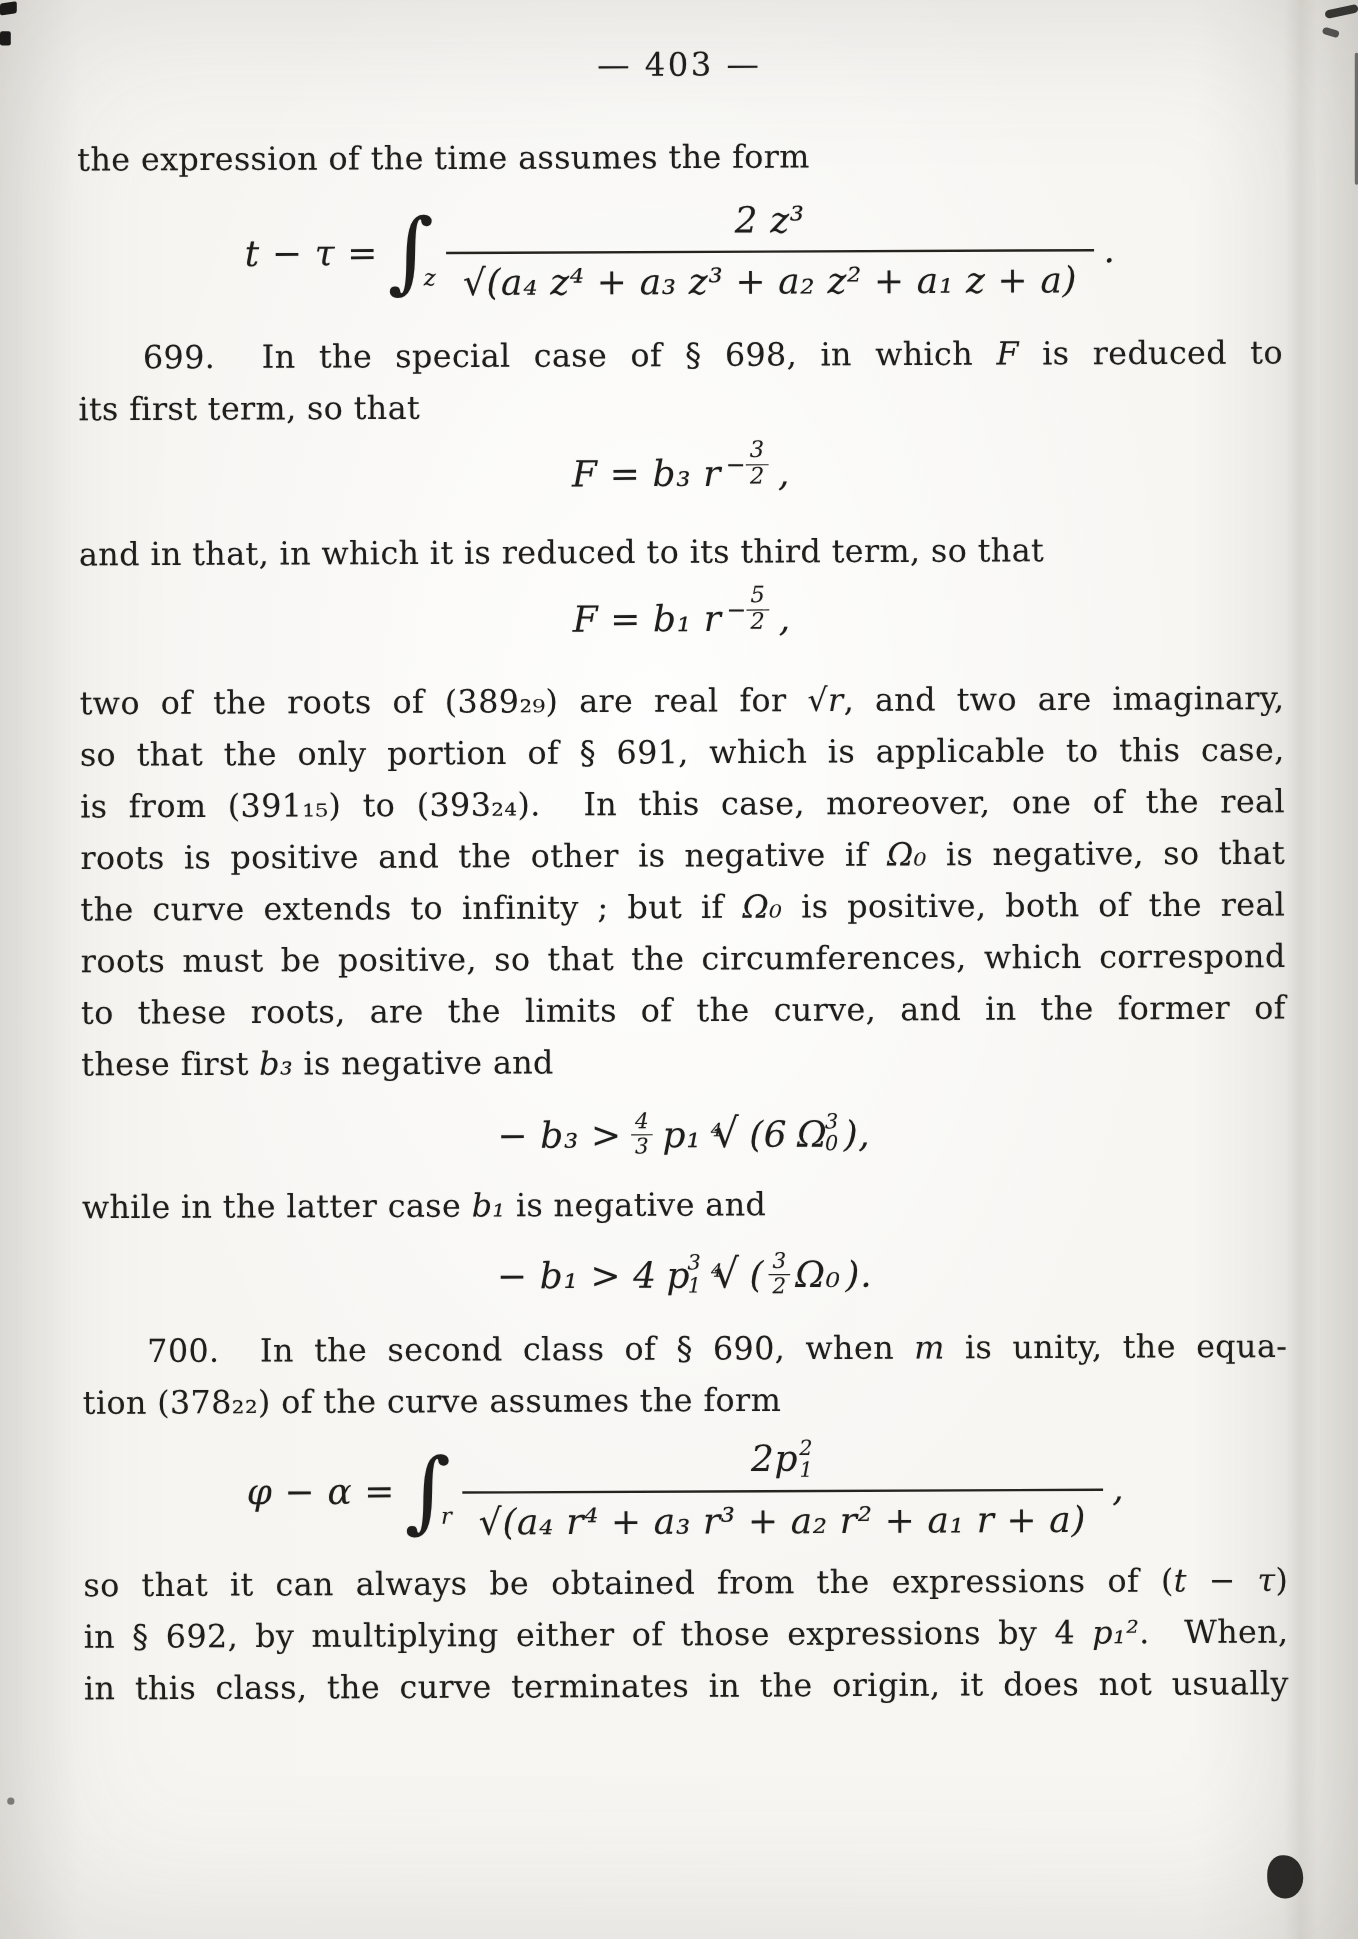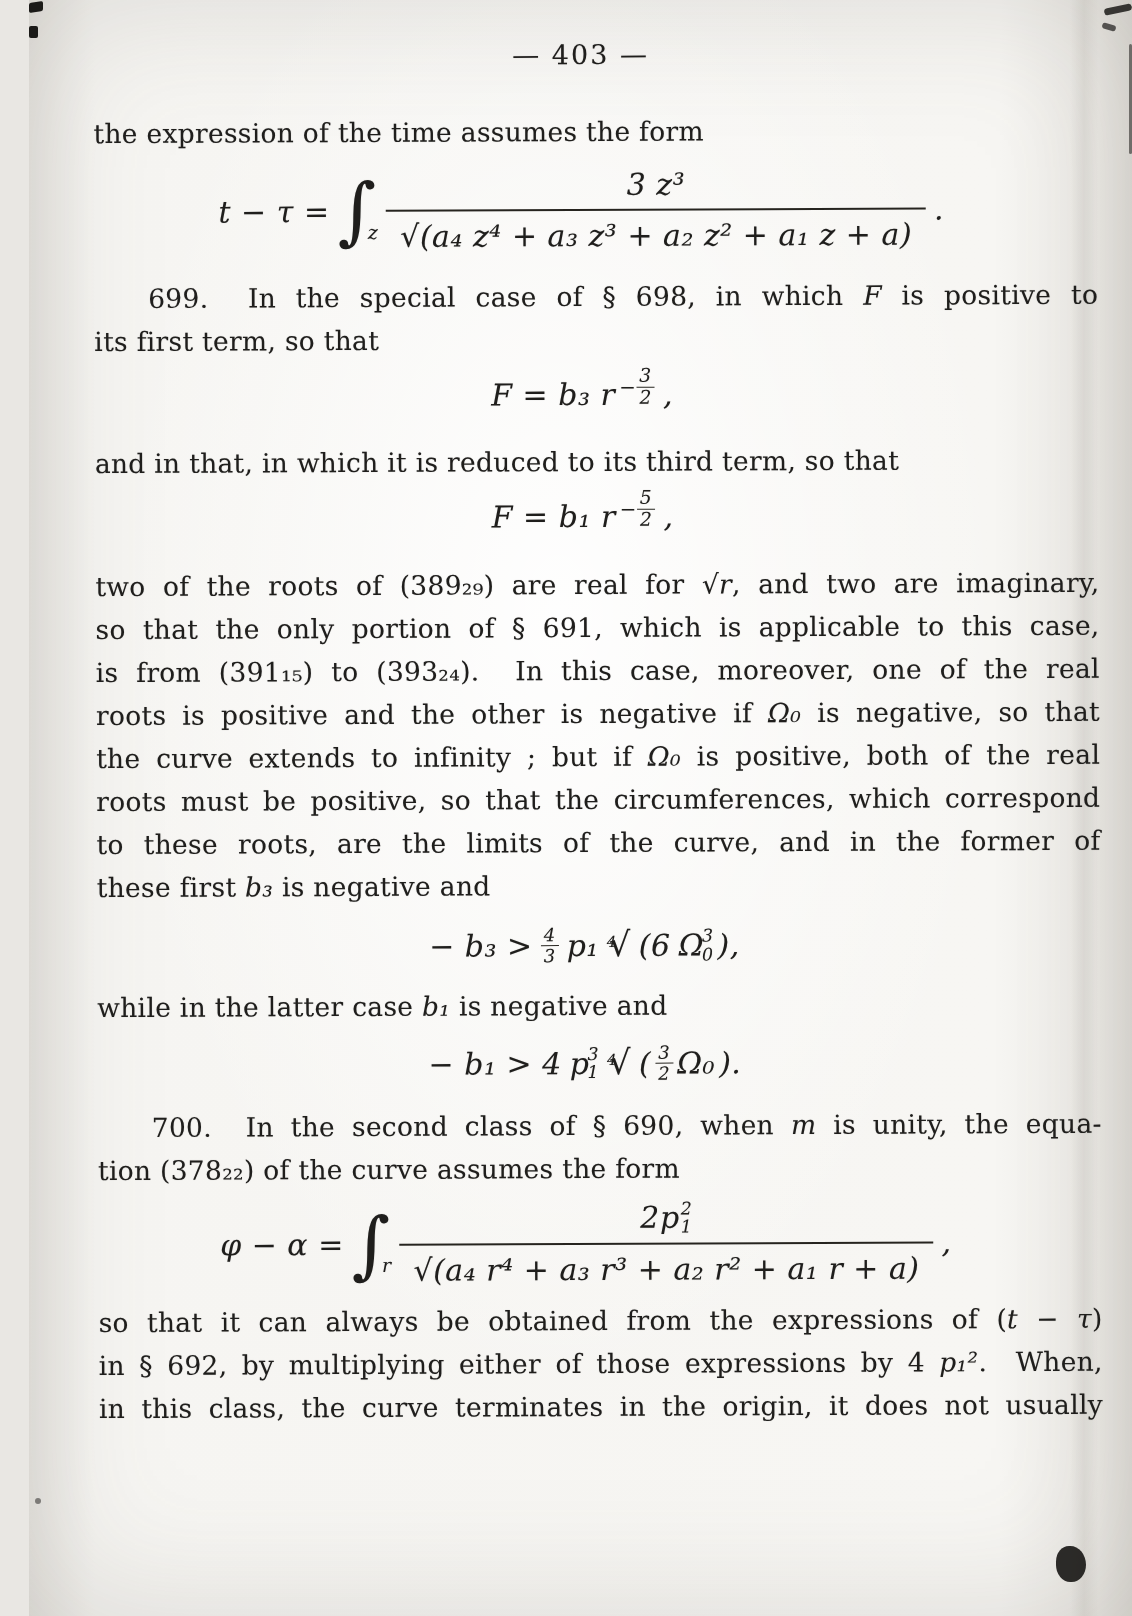--- a/index.html
+++ b/index.html
@@ -11,21 +11,20 @@
   .page {
     position:absolute; inset:0;
     background:#f5f4f1;
     background-image:
       radial-gradient(ellipse at 48% 38%, rgba(255,255,255,0.9) 0%, rgba(255,255,255,0) 55%),
       linear-gradient(90deg, #e8e6e2 0%, #f6f5f2 6%, #f7f6f3 88%, #ebe9e5 97%, #e0ded9 100%);
     box-shadow: inset 0 0 140px rgba(95,90,78,0.18);
     box-sizing:border-box;
     padding:40px 64px 0;
     color:#1f1e1c;
-    margin-left:29px;
   }
   .content { position:relative; transform:rotate(-0.25deg); transform-origin:50% 0; }
   .content * { text-shadow:0 0 1px rgba(25,25,25,0.28); }
 
   .pageno { text-align:center; font-size:27px; line-height:30px; letter-spacing:2px; }
 
   .para { width:1004px; }
   .line {
     font-size:26.5px; line-height:43px; height:43px;
     text-align:justify; text-align-last:justify;
@@ -115,29 +114,29 @@
       </div>
     </div>
 
     <div class="eq m-eqtime">
       <span>t − τ =</span>
       <span class="intwrap">
         <span class="intg">∫</span>
         <span class="intsub">z</span>
       </span>
       <span class="bfrac">
-        <span class="fnum">3 z³</span>
+        <span class="fnum">2 z³</span>
         <span class="fden">√(a₄ z⁴ + a₃ z³ + a₂ z² + a₁ z + a)</span>
       </span>
       <span>.</span>
     </div>
 
     <div class="para m-699">
       <div class="line ind">
-        <span>699.&nbsp; In the special case of § 698, in which </span><span class="v">F</span><span> is positive to</span>
+        <span>699.&nbsp; In the special case of § 698, in which </span><span class="v">F</span><span> is reduced to</span>
       </div>
       <div class="line end">
         <span>its first term, so that</span>
       </div>
     </div>
 
     <div class="eq base m-eqf1">
       <span>F = b₃ r</span>
       <span class="pow">
         <span>−</span>

